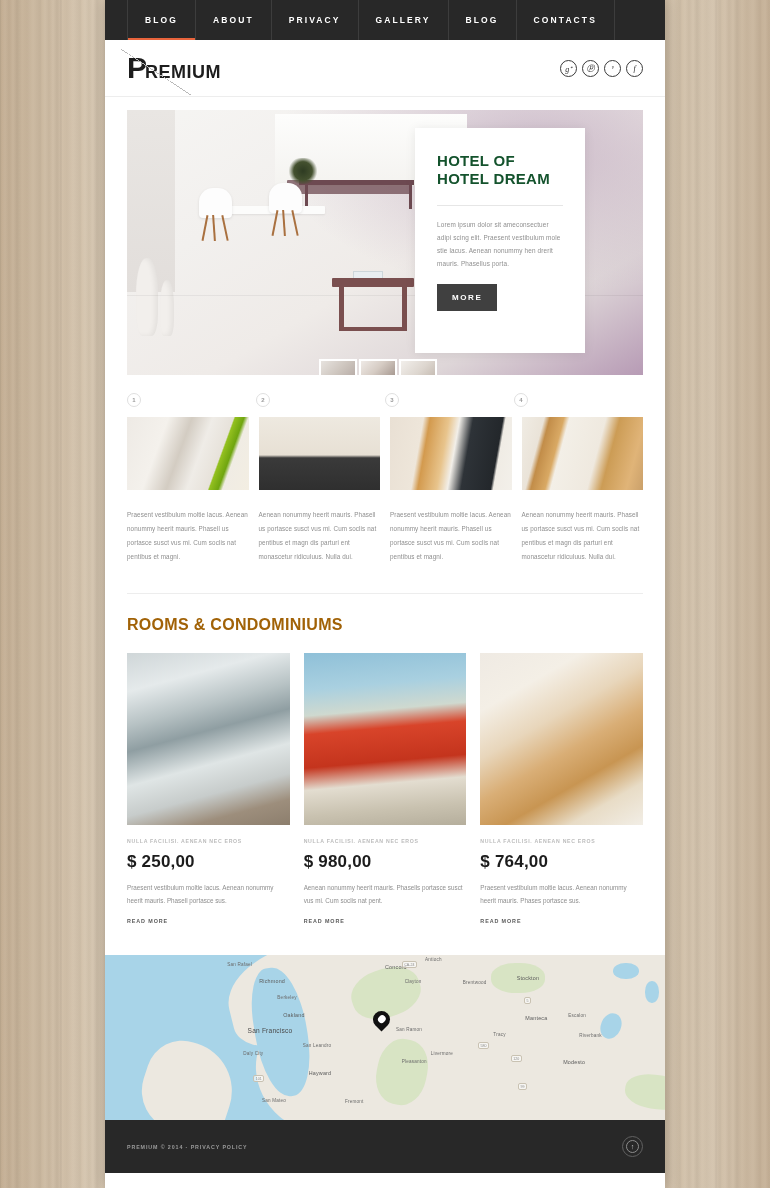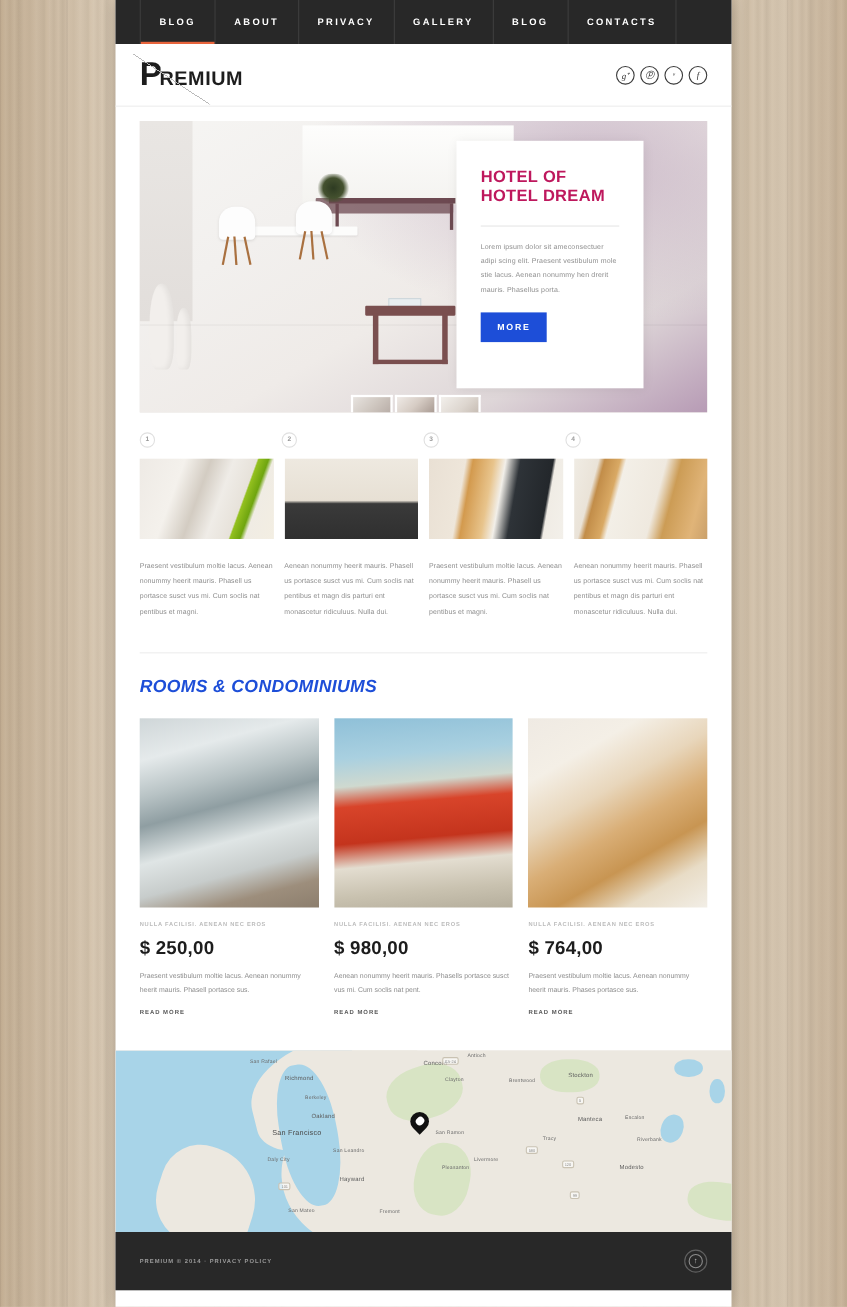--- a/index.html
+++ b/index.html
@@ -197,31 +197,31 @@
 
   .slide-panel {
     position: absolute;
     left: 288px; top: 18px;
     width: 170px; height: 225px;
     background: #ffffff;
     padding: 24px 22px 0 22px;
     box-shadow: 0 1px 10px rgba(0,0,0,0.08);
   }
   .slide-title {
-    font-size: 15px; font-weight: bold; color: #be185d;
+    font-size: 15px; font-weight: bold; color: #14532d;
     letter-spacing: 0.3px; line-height: 1.17;
   }
   .slide-rule { height: 1px; background: #e6e6e6; margin: 18px 0 13px 0; }
   .slide-desc {
     font-size: 6.4px; color: #8f8f8f; line-height: 2.0; letter-spacing: 0.15px;
   }
   .more-btn {
     margin-top: 14px;
     display: inline-block;
-    background: #1d4ed8; color: #fff;
+    background: #404040; color: #fff;
     font-size: 8px; font-weight: bold; letter-spacing: 1.6px;
     padding: 9px 15px; cursor: pointer;
   }
 
   .thumbs {
     position: absolute; left: 192px; bottom: 0;
     display: flex; gap: 2px;
   }
   .thumb {
     width: 38px; height: 16px;
@@ -258,24 +258,23 @@
   .feat-text {
     margin-top: 18px;
     font-size: 6.3px; color: #8e8e8e; line-height: 2.25; letter-spacing: 0.1px;
   }
 
   
   .divider { height: 1px; background: #ededed; margin: 28px 22px 0 22px; }
 
   
   .section-title {
-    font-size: 16px; font-weight: bold; color: #1d4ed8;
+    font-size: 16px; font-weight: bold; color: #a16207;
     letter-spacing: 0.3px;
     padding: 22px 22px 0 22px;
-    font-style: italic;
   }
   .rooms { display: flex; gap: 14px; padding: 19px 22px 0 22px; }
   .room { width: 33.33%; }
   .room-img { width: 100%; height: 172px; }
   .ri1 { background: linear-gradient(165deg,#cfd6d8 0%,#e5eaeb 18%,#b7c2c4 34%,#8f9ea2 46%,#dfe5e5 62%,#c7cccb 76%,#9d8e7c 88%,#8c7e6d 100%); }
   .ri2 { background: linear-gradient(175deg,#8fc0d8 0%,#a9d0e0 20%,#cfd9cf 34%,#d8442a 44%,#c4341d 62%,#e3ddd0 74%,#c9c2b0 88%,#b5ae9c 100%); }
   .ri3 { background: linear-gradient(150deg,#efeae3 0%,#f4efe6 22%,#e8d6bb 40%,#d9ae76 56%,#c89552 70%,#e8dcc6 84%,#f2eee6 100%); }
   .room-cap {
     margin-top: 13px;
     font-size: 5.2px; color: #bcbcbc; letter-spacing: 0.7px; font-weight: bold;

